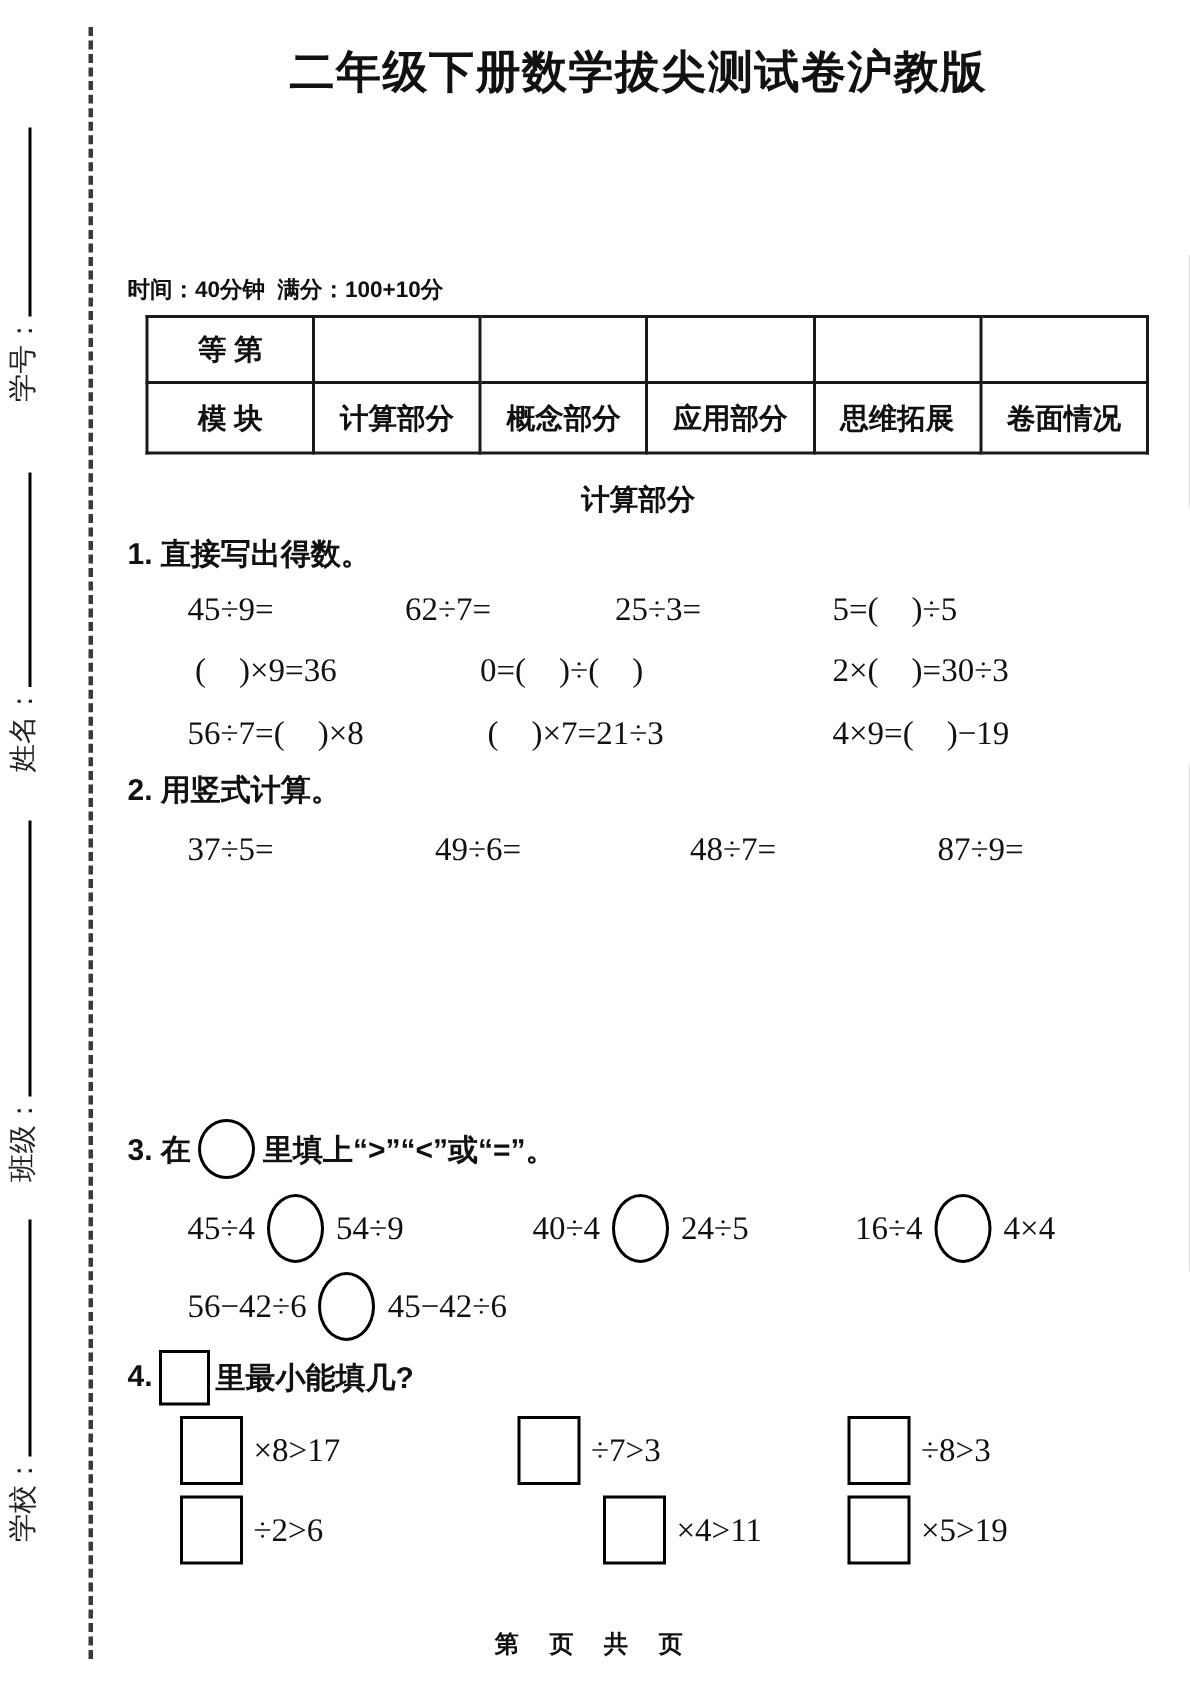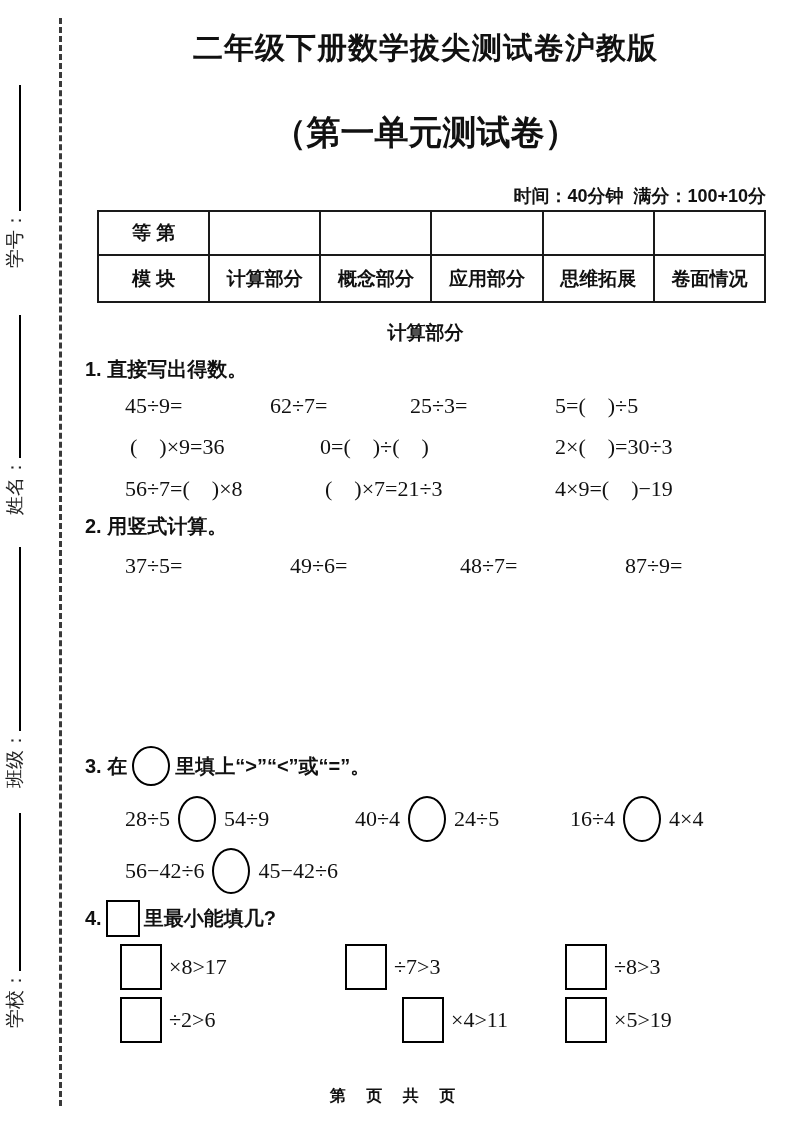--- a/index.html
+++ b/index.html
@@ -30,21 +30,21 @@
   .sf .sf-label{flex:0 0 auto;}
   .sf .blank{flex:1 1 auto;border-bottom:2px solid #000;height:19px;}
   .sf1{left:26px;top:242px;width:183px;}
   .sf2{left:26px;top:489px;width:200px;}
   .sf3{left:26px;top:762px;width:241px;}
   .sf4{left:26px;top:1002px;width:215px;}
   
   .abs{position:absolute;left:85px;width:681px;}
   .title{top:28px;text-align:center;font-size:30px;font-weight:900;letter-spacing:1px;}
   .subtitle{top:110px;text-align:center;font-size:34px;font-weight:900;}
-  .meta{top:184px;text-align:right;font-size:18px;font-weight:700;white-space:pre;}
+  .meta{top:184px;font-size:15px;font-weight:700;white-space:pre;}
   
   .score-table{position:absolute;left:97px;top:210px;width:669px;border-collapse:collapse;table-layout:fixed;}
   .score-table th,.score-table td{
     border:2px solid #1a1a1a;
     font-size:19px;font-weight:700;text-align:center;
     padding:0;
   }
   .score-table th{height:45px;}
   .score-table td{height:42px;}
   
@@ -106,21 +106,20 @@
   <div class="sf sf3">
     <span class="sf-label">班级：</span>
       <span class="blank"></span>
   </div>
   <div class="sf sf4">
     <span class="sf-label">学校：</span>
       <span class="blank"></span>
   </div>
 
   <div class="abs title">二年级下册数学拔尖测试卷沪教版</div>
-  <div class="abs subtitle">（第一单元测试卷）</div>
   <div class="abs meta">时间：40分钟  满分：100+10分</div>
 
   <table class="score-table">
     <tbody>
         <tr>
       <td>等 第</td>
       <td></td>
       <td></td>
       <td></td>
       <td></td>
@@ -165,21 +164,21 @@
     <span class="it">87÷9=</span>
   </div>
 
   <div class="abs qh q3h">
     <span>3. 在</span>
     <span class="circle small"></span>
     <span>里填上“&gt;”“&lt;”或“=”。</span>
   </div>
   <div class="abs eq-row q3r1">
     <span class="it">
-      <span>28÷5</span>
+      <span>45÷4</span>
       <span class="circle"></span>
       <span>54÷9</span>
     </span>
     <span class="it">
       <span>40÷4</span>
       <span class="circle"></span>
       <span>24÷5</span>
     </span>
     <span class="it">
       <span>16÷4</span>

